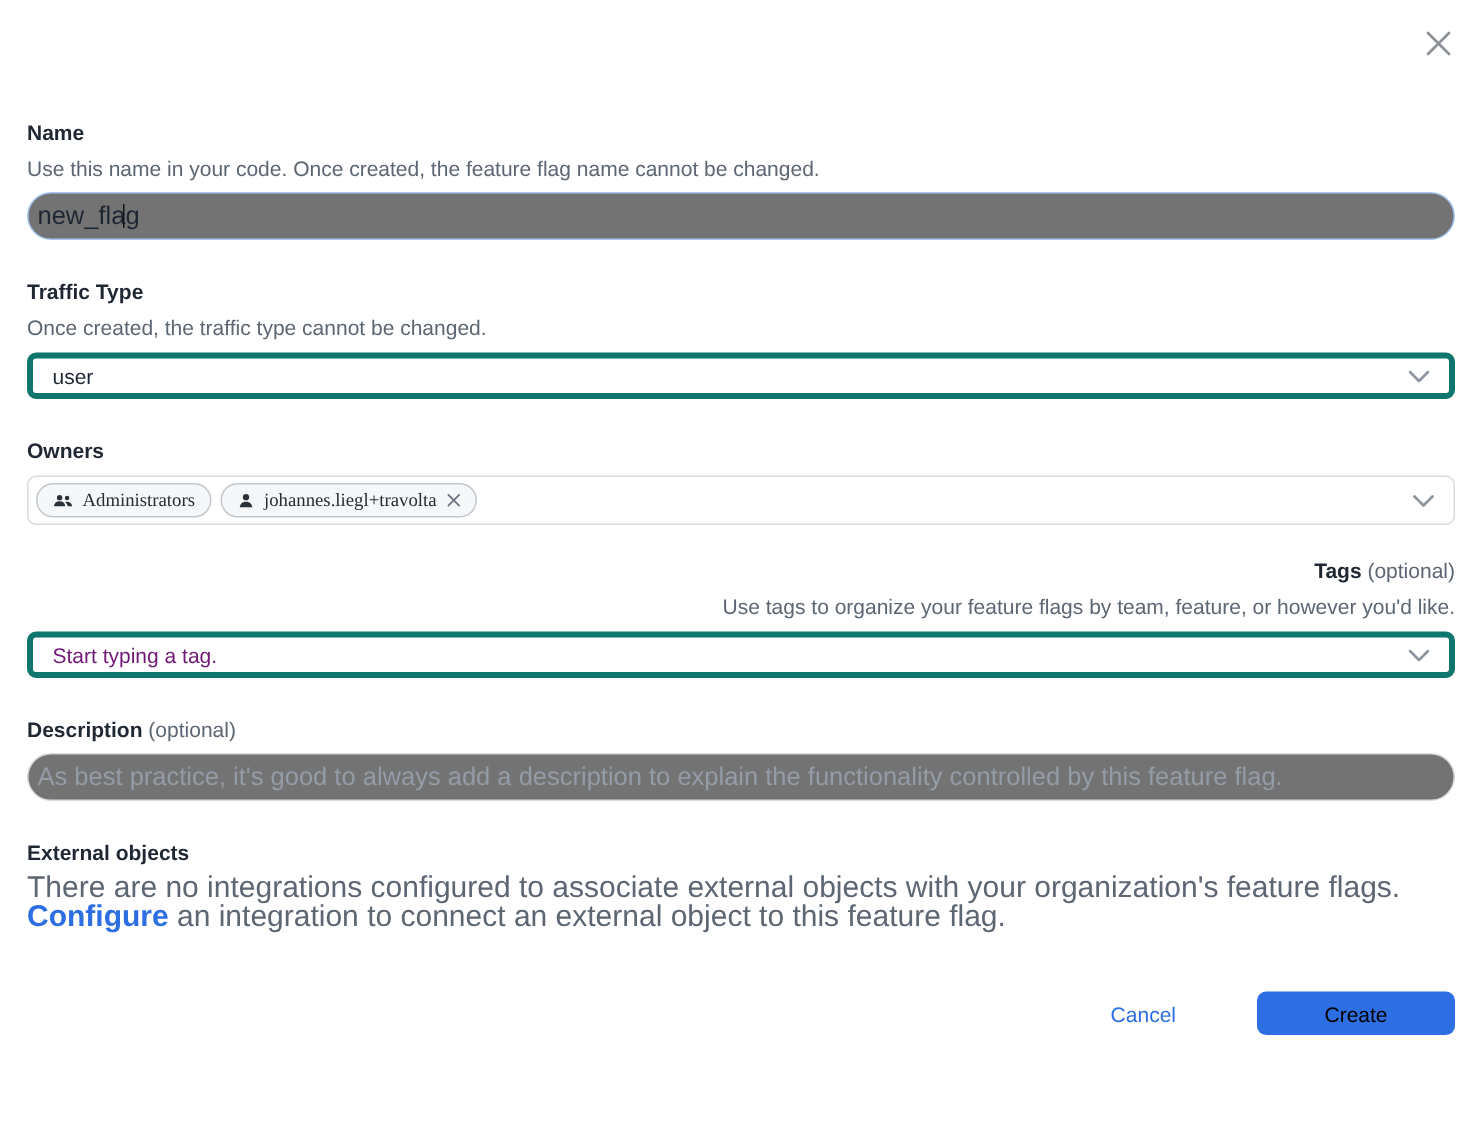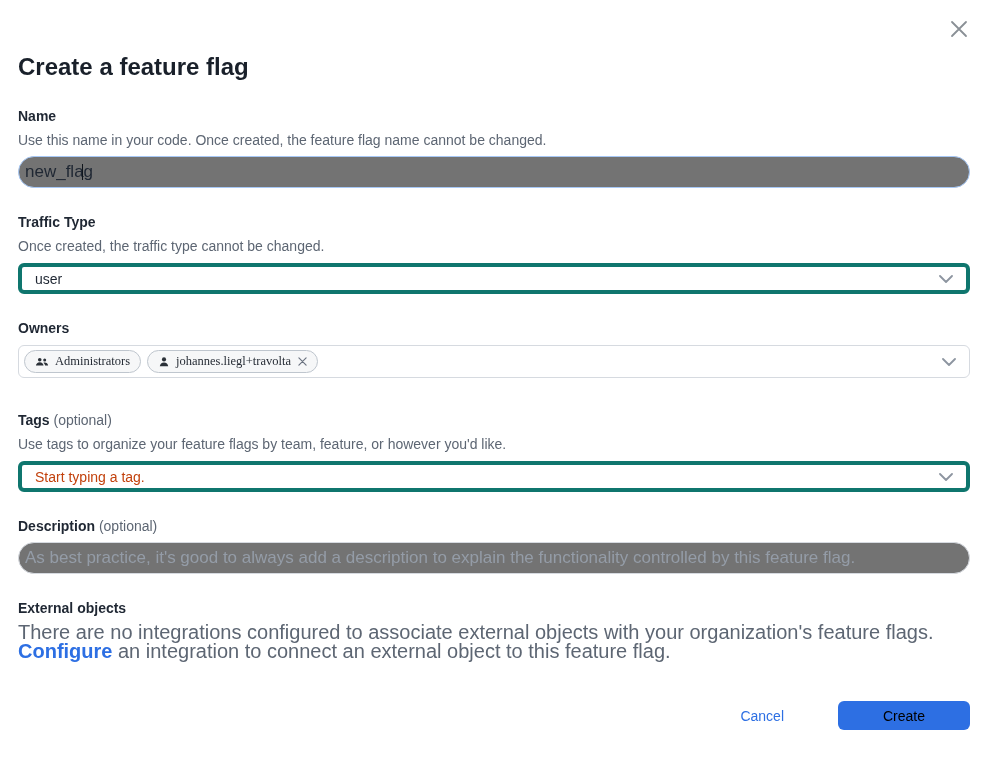--- a/index.html
+++ b/index.html
@@ -17,39 +17,39 @@
   }
 
   .title { font-size: 24px; line-height: 28px; font-weight: 700; margin: 0; color: #19202a; }
 
   .field-label { font-size: 14px; line-height: 19px; font-weight: 700; color: #1f2733; }
   .optional { font-weight: 400; color: #5d6673; }
   .help-text { font-size: 14px; line-height: 19px; color: #5d6673; margin-top: 5px; }
 
   .mt-26 { margin-top: 26px; }
   .mt-25 { margin-top: 25px; }
-  .mt-27 { margin-top: 33px; }
+  .mt-27 { margin-top: 21px; text-align: right; }
 
   .input-wrap { position: relative; margin-top: 6px; }
   .text-input {
     width: 100%; height: 32px; border: 1px solid #d6dae0; border-radius: 16px;
     padding: 0 6px; font-family: "Liberation Sans", sans-serif; font-size: 17px;
     color: #1f2733; outline: none; background: #737373;
   }
   .text-input.focused { border-color: #a7c8f6; }
   .text-input::placeholder { color: #949ca7; opacity: 1; }
   .caret { position: absolute; left: 64px; top: 8px; width: 1px; height: 16px; background: #10151c; }
 
   .select-box {
     margin-top: 7px; height: 31px; border: 4px solid #0f766e; border-radius: 6px;
     display: flex; align-items: center; justify-content: space-between;
     padding: 0 13px; font-size: 14px; cursor: pointer; background: #fff;
   }
   .select-value { color: #1f2733; }
-  .select-placeholder { color: #c2410c; }
+  .select-placeholder { color: #701a75; }
   .chevron { display: flex; align-items: center; }
 
   .owners-box {
     margin-top: 7px; min-height: 33px; border: 1px solid #d6dae0; border-radius: 6px;
     display: flex; align-items: center; justify-content: space-between;
     padding: 0 13px 0 5px; cursor: pointer; background: #fff; font-family: Liberation Serif, serif;
   }
   .chips { display: flex; align-items: center; gap: 6px; }
   .chip {
     display: inline-flex; align-items: center; gap: 6px; height: 23px; padding: 0 10px;
@@ -75,21 +75,20 @@
 <button class="close-btn">
   <span style="display:flex;">
     <svg width="20" height="20" viewBox="0 0 20 20" fill="none" stroke="#8a9096" stroke-width="1.8" stroke-linecap="round">
       <path d="M3 3l14 14M17 3L3 17"></path>
     </svg>
   </span>
 </button>
 
 <div class="modal-body">
 
-  <h1 class="title">Create a feature flag</h1>
 
   <div class="field mt-26">
     <div class="field-label">Name</div>
     <div class="help-text">Use this name in your code. Once created, the feature flag name cannot be changed.</div>
     <div class="input-wrap">
       <input class="text-input focused" type="text" value="new_flag" style="">
       <span class="caret"></span>
     </div>
   </div>
 

